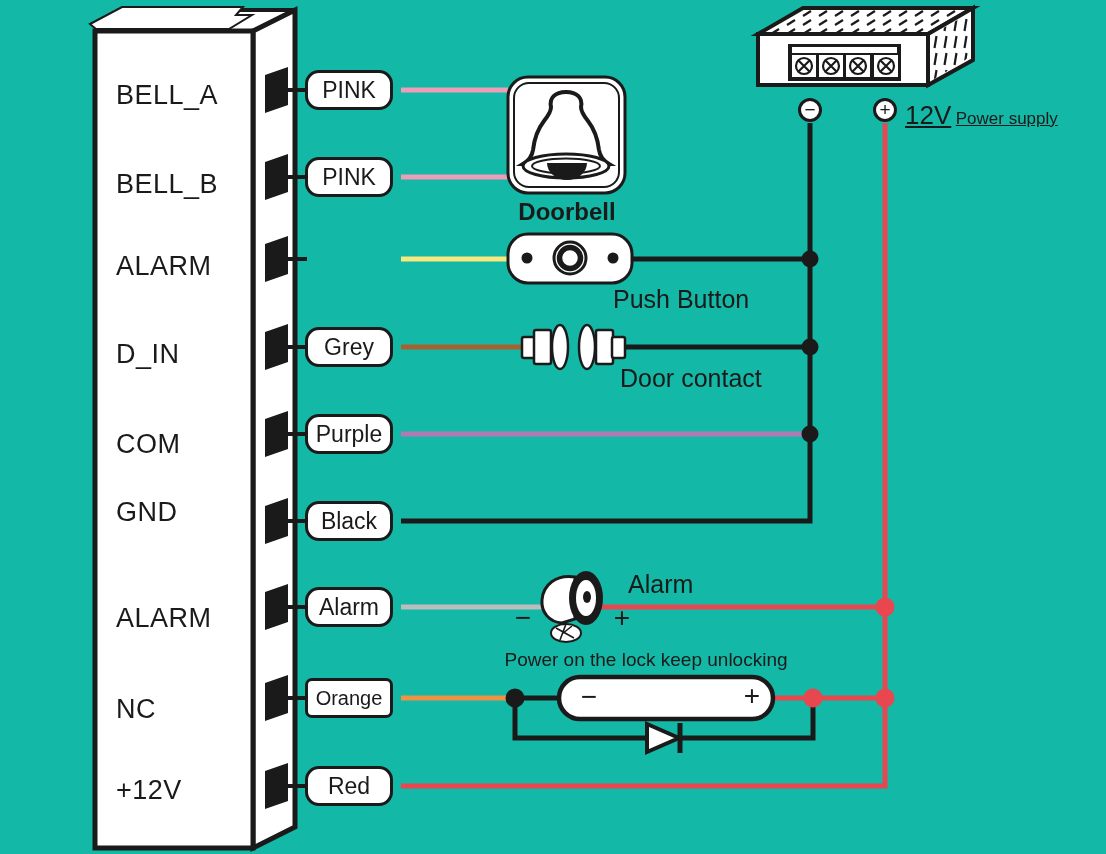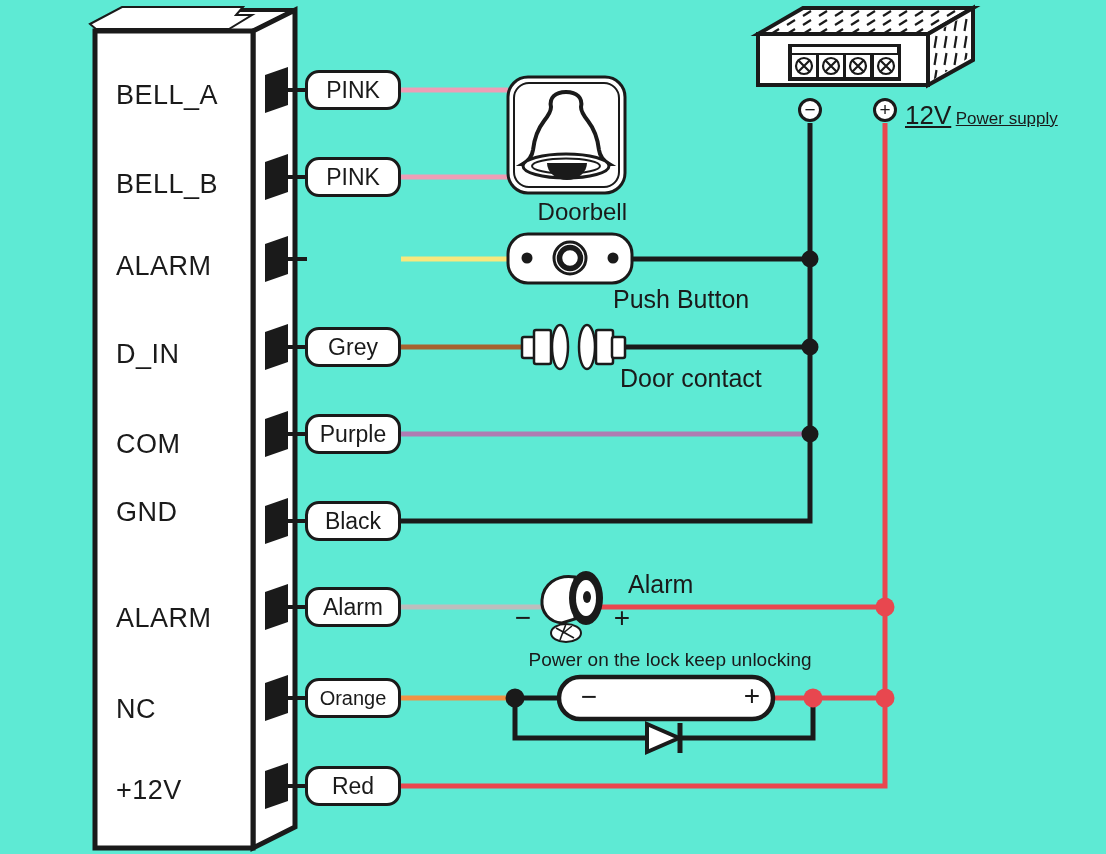--- a/index.html
+++ b/index.html
@@ -1,47 +1,47 @@
 <!DOCTYPE html>
 <html><head>
 <meta charset="utf-8">
 <style>
   html,body{margin:0;padding:0;background:#ffffff;}
   .canvas{
-    position:relative;width:1106px;height:854px;background:#5eead4;
+    position:relative;width:1106px;height:854px;background:#14b8a6;
     font-family:"Liberation Sans", sans-serif;color:#1a1a1a;overflow:hidden;
   }
   svg{position:absolute;left:0;top:0;}
   .tlabel{
     position:absolute;left:116px;font-size:27px;line-height:32px;
     letter-spacing:.5px;white-space:nowrap;
   }
   .pill{
-    position:absolute;left:305px;width:96px;height:40px;box-sizing:border-box;
+    position:absolute;left:305px;width:88px;height:40px;box-sizing:border-box;
     border:3px solid #1a1a1a;border-radius:14px;background:#fff;
     display:flex;align-items:center;justify-content:center;
     font-size:23px;white-space:nowrap;
   }
-  .pill-sm{font-size:20px;}
+  .pill-sm{font-size:20px;border-radius:7px;}
   .complabel{position:absolute;font-size:25px;white-space:nowrap;}
-  .centered{text-align:right;}
+  .centered{text-align:center;font-weight:bold;}
   .sign{
     position:absolute;font-size:28px;line-height:28px;width:30px;height:28px;
     display:flex;align-items:center;justify-content:center;
   }
   .polarity{
     position:absolute;width:24px;height:24px;border:3px solid #1a1a1a;border-radius:50%;
     background:#fff;display:flex;align-items:center;justify-content:center;
     font-size:19px;line-height:19px;box-sizing:border-box;padding-bottom:1px;
   }
   .psu-text{position:absolute;left:905px;top:100px;white-space:nowrap;}
   .psu-text .v{font-size:26px;text-decoration:underline;}
   .psu-text .s{font-size:17px;text-decoration:underline;}
   .locknote{
-    position:absolute;left:520px;top:649px;width:300px;text-align:center;
+    position:absolute;left:496px;top:649px;width:300px;text-align:center;
     font-size:19px;white-space:nowrap;
   }
 </style>
 </head>
 <body>
 
 <div class="canvas">
 
   <svg width="1106" height="854" viewBox="0 0 1106 854">
     <defs>

